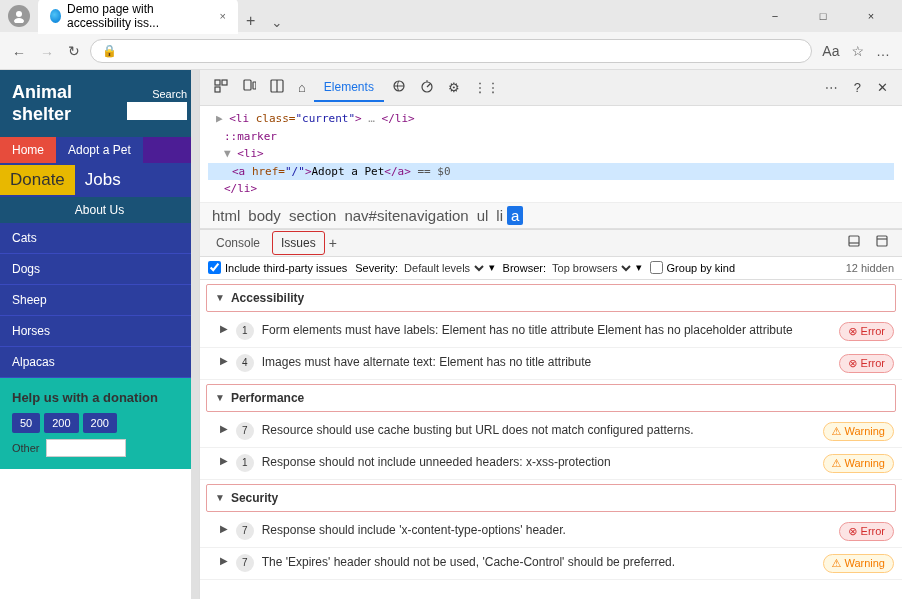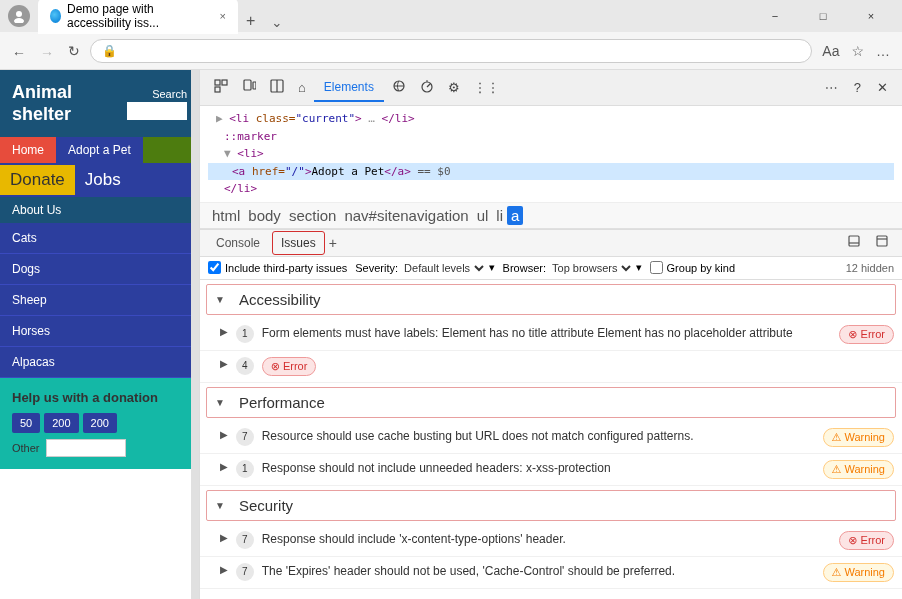--- a/index.html
+++ b/index.html
@@ -65,21 +65,21 @@
     .issues-toolbar select { font-size: 11px; border: none; background: none; cursor: pointer; color: #333; }
     .issues-toolbar .severity { display: flex; align-items: center; gap: 2px; }
     .group-cb { display: flex; align-items: center; gap: 4px; }
     .hidden-count { color: #666; margin-left: auto; }
 
     .issues-list { flex: 1; overflow-y: auto; padding: 0; }
     .issue-section { margin-bottom: 0; }
     .section-header { display: flex; align-items: center; gap: 6px; padding: 6px 8px; background: #fff; border-bottom: 1px solid #e8e8e8; cursor: pointer; }
     .section-header.has-border { border: 1.5px solid #e8a0a0; border-radius: 2px; margin: 4px 6px; }
     .section-toggle { color: #555; font-size: 10px; }
-    .section-title { font-size: 15px; font-weight: 400; color: #333; margin-left: 8px; }
+    .section-title { font-size: 12px; font-weight: 700; color: #333; }
     .issue-row { display: flex; align-items: flex-start; padding: 6px 8px 6px 20px; border-bottom: 1px solid #f0f0f0; gap: 8px; }
     .issue-expand { color: #555; cursor: pointer; font-size: 10px; margin-top: 1px; }
     .issue-count { display: inline-flex; align-items: center; justify-content: center; width: 18px; height: 18px; background: #e8e8e8; border-radius: 50%; font-size: 10px; color: #333; flex-shrink: 0; }
     .issue-text { flex: 1; font-size: 12px; color: #333; line-height: 1.4; }
     .issue-badge { padding: 2px 8px; border-radius: 10px; font-size: 11px; font-weight: 500; display: flex; align-items: center; gap: 3px; white-space: nowrap; flex-shrink: 0; }
     .badge-error { background: #fce4e4; color: #d32f2f; border: 1px solid #ef9a9a; }
     .badge-warning { background: #fff8e1; color: #f57c00; border: 1px solid #ffcc80; }
     .badge-icon { font-size: 11px; }
 
     
@@ -153,21 +153,21 @@
     <div class="site-header">
       <div style="color:white; font-size:18px; font-weight:bold; line-height:1.2;">
         <span>Animal</span><br>
         <span>shelter</span>
       </div>
       <div style="display:flex; flex-direction:column; align-items:flex-end; gap:2px;">
         <span style="color:white; font-size:11px;">Search</span>
         <input class="site-search" type="text" style="">
       </div>
     </div>
-    <div style="background:#4d7c0f;">
+    <div style="background:#4c1d95;text-align:center;">
       <div class="nav-row">
         <div class="nav-item active">Home</div>
         <div class="nav-item" style="background:#2c3e9e;">Adopt a Pet</div>
       </div>
       <div style="display:flex; background:#2c3e9e; padding: 2px 0;">
         <div class="sub-item donate-btn">Donate</div>
         <div class="sub-item">Jobs</div>
       </div>
       <div class="about-item">About Us</div>
     </div>
@@ -330,20 +330,21 @@
           <span class="issue-count">1</span>
           <span class="issue-text">Form elements must have labels: Element has no title attribute Element has no placeholder attribute</span>
           <span class="issue-badge badge-error">
             <span class="badge-icon">⊗</span>
             <span>Error</span>
           </span>
         </div>
         <div class="issue-row">
           <span class="issue-expand">▶</span>
           <span class="issue-count">4</span>
+          <span class="issue-text">Images must have alternate text: Element has no title attribute</span>
           <span class="issue-badge badge-error">
             <span class="badge-icon">⊗</span>
             <span>Error</span>
           </span>
         </div>
       </div>
 
       <div class="issue-section">
         <div class="section-header has-border">
           <span class="section-toggle">▼</span>

